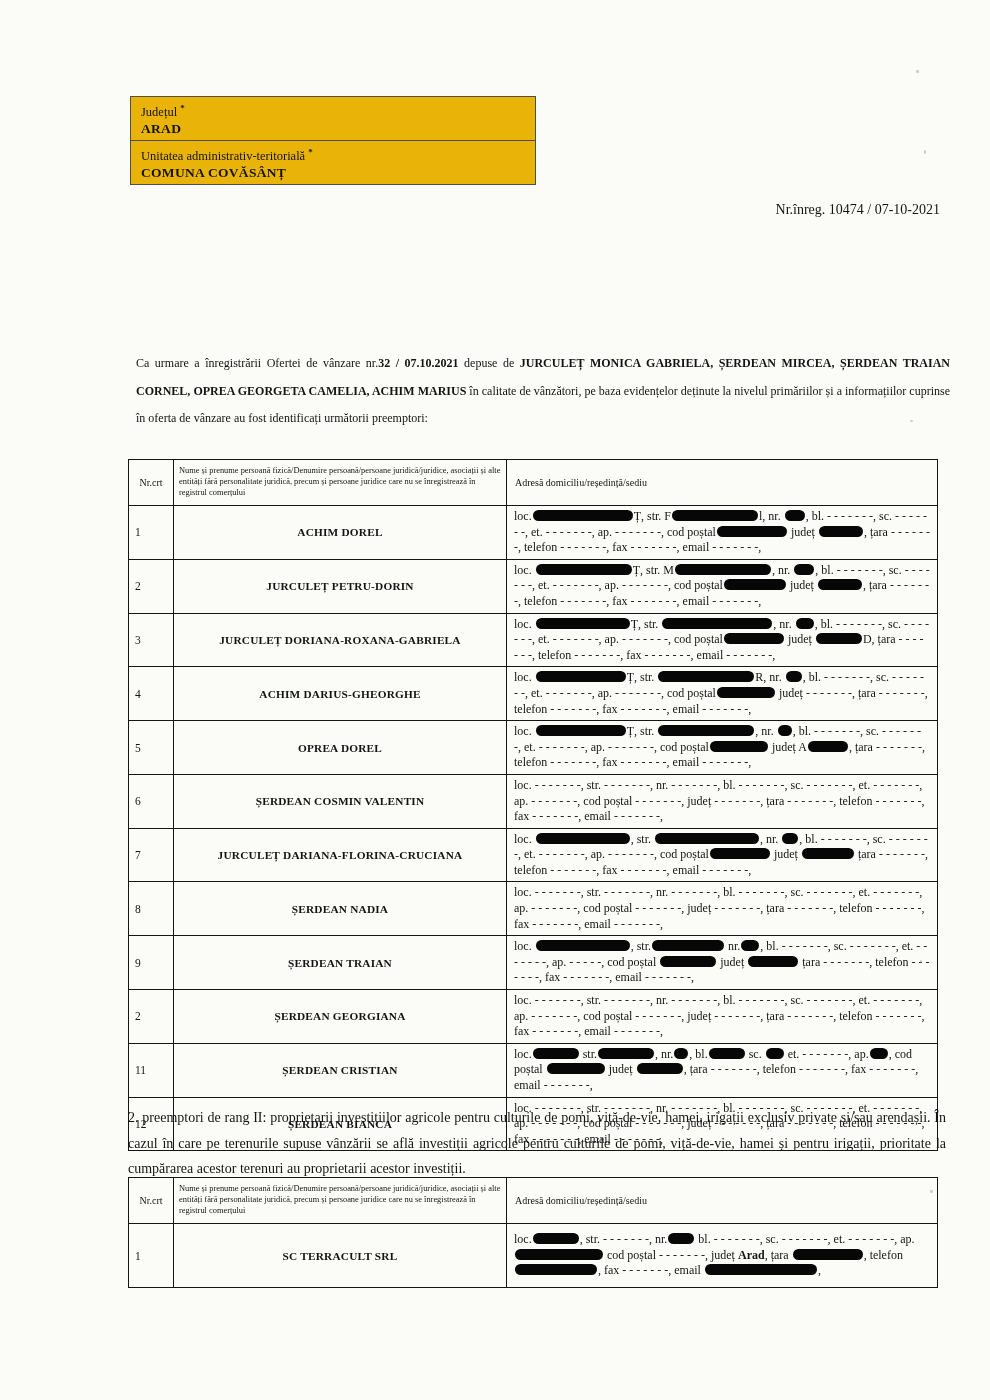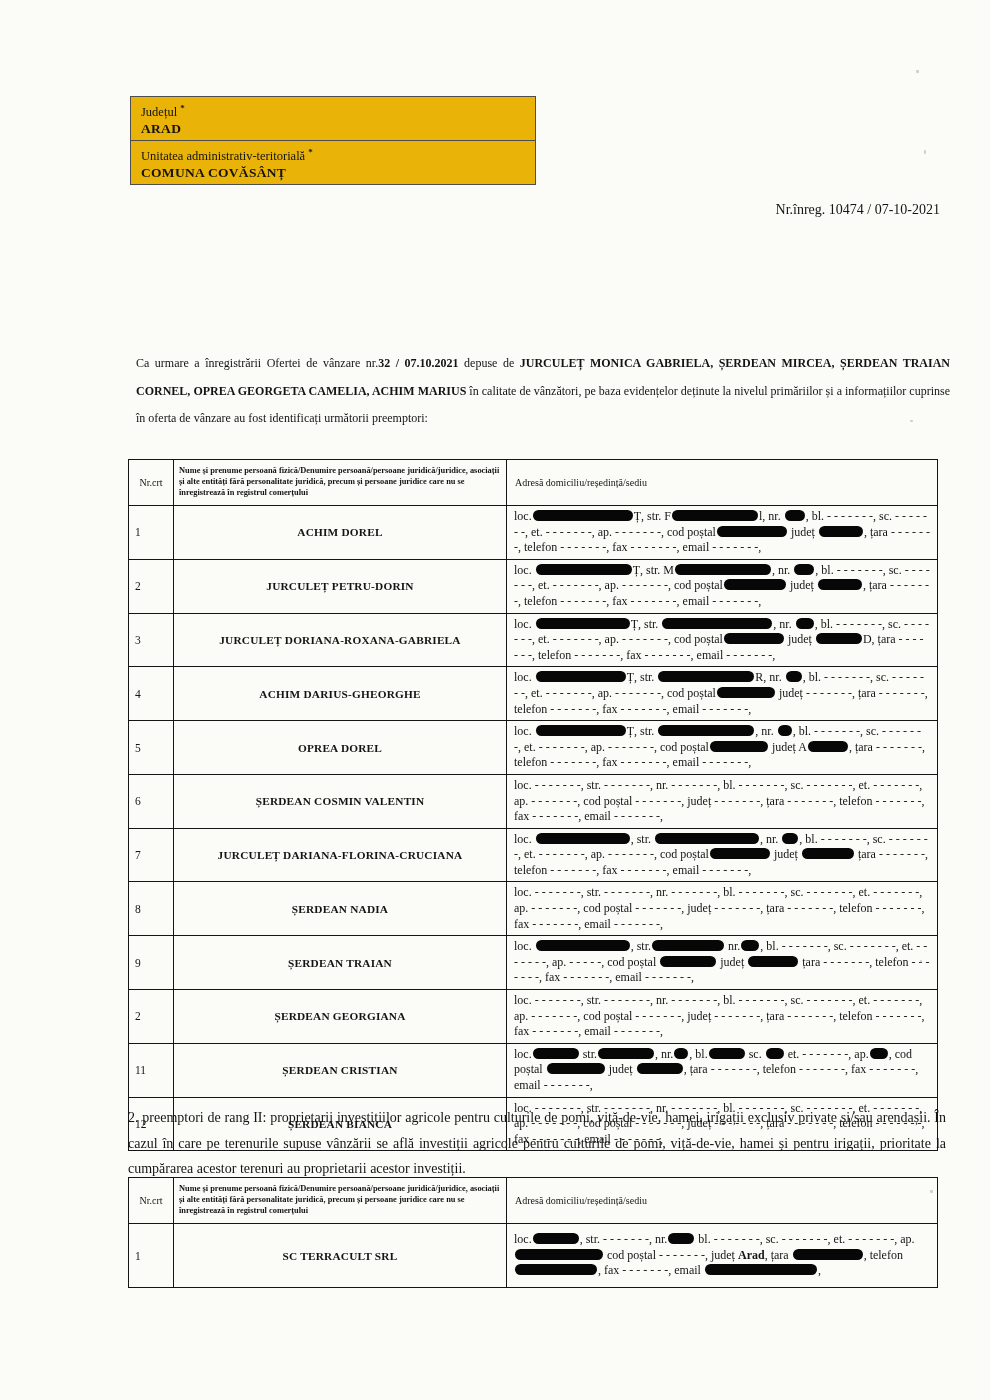--- a/index.html
+++ b/index.html
@@ -41,21 +41,21 @@
   .intro b{font-weight:bold;}
 
   .s1-head{position:absolute;top:438px;left:128px;width:818px;font-size:13.5px;line-height:18px;white-space:nowrap;}
 
   
   table.doc-table{position:absolute;left:128px;width:810px;border-collapse:collapse;table-layout:fixed;background:#fbfbf8;}
   table.tbl1{top:459px;}
   table.tbl2{top:1177px;}
   .doc-table td,.doc-table th{border:1.6px solid #151515;overflow:hidden;}
   .th-nr{width:42px;font-weight:normal;font-size:10px;text-align:center;vertical-align:middle;padding:2px 1px;}
-  .th-name{width:322px;font-weight:bold;font-size:8.4px;line-height:10.8px;text-align:left;vertical-align:middle;padding:2px 5px;}
+  .th-name{width:322px;font-weight:normal;font-size:8.4px;line-height:10.8px;text-align:left;vertical-align:middle;padding:2px 5px;}
   .th-addr{font-weight:normal;font-size:10px;text-align:left;vertical-align:middle;padding:2px 8px;}
   .doc-table thead tr{height:46px;}
   .tbl1 tbody tr{height:49px;}
   .tbl2 tbody tr{height:64px;}
   .td-nr{font-size:11.5px;text-align:left;vertical-align:middle;padding:2px 4px 2px 6px;}
   .td-name{font-weight:bold;font-size:11.3px;letter-spacing:.2px;vertical-align:middle;padding:2px 8px;text-align:center;}
   .td-addr{font-size:12px;line-height:15.6px;vertical-align:middle;padding:3px 7px;}
   .td-addr b{font-weight:bold;}
 
   .redact{display:inline-block;height:11px;background:#070707;border-radius:5.5px;vertical-align:-1px;margin:0 1px;}

